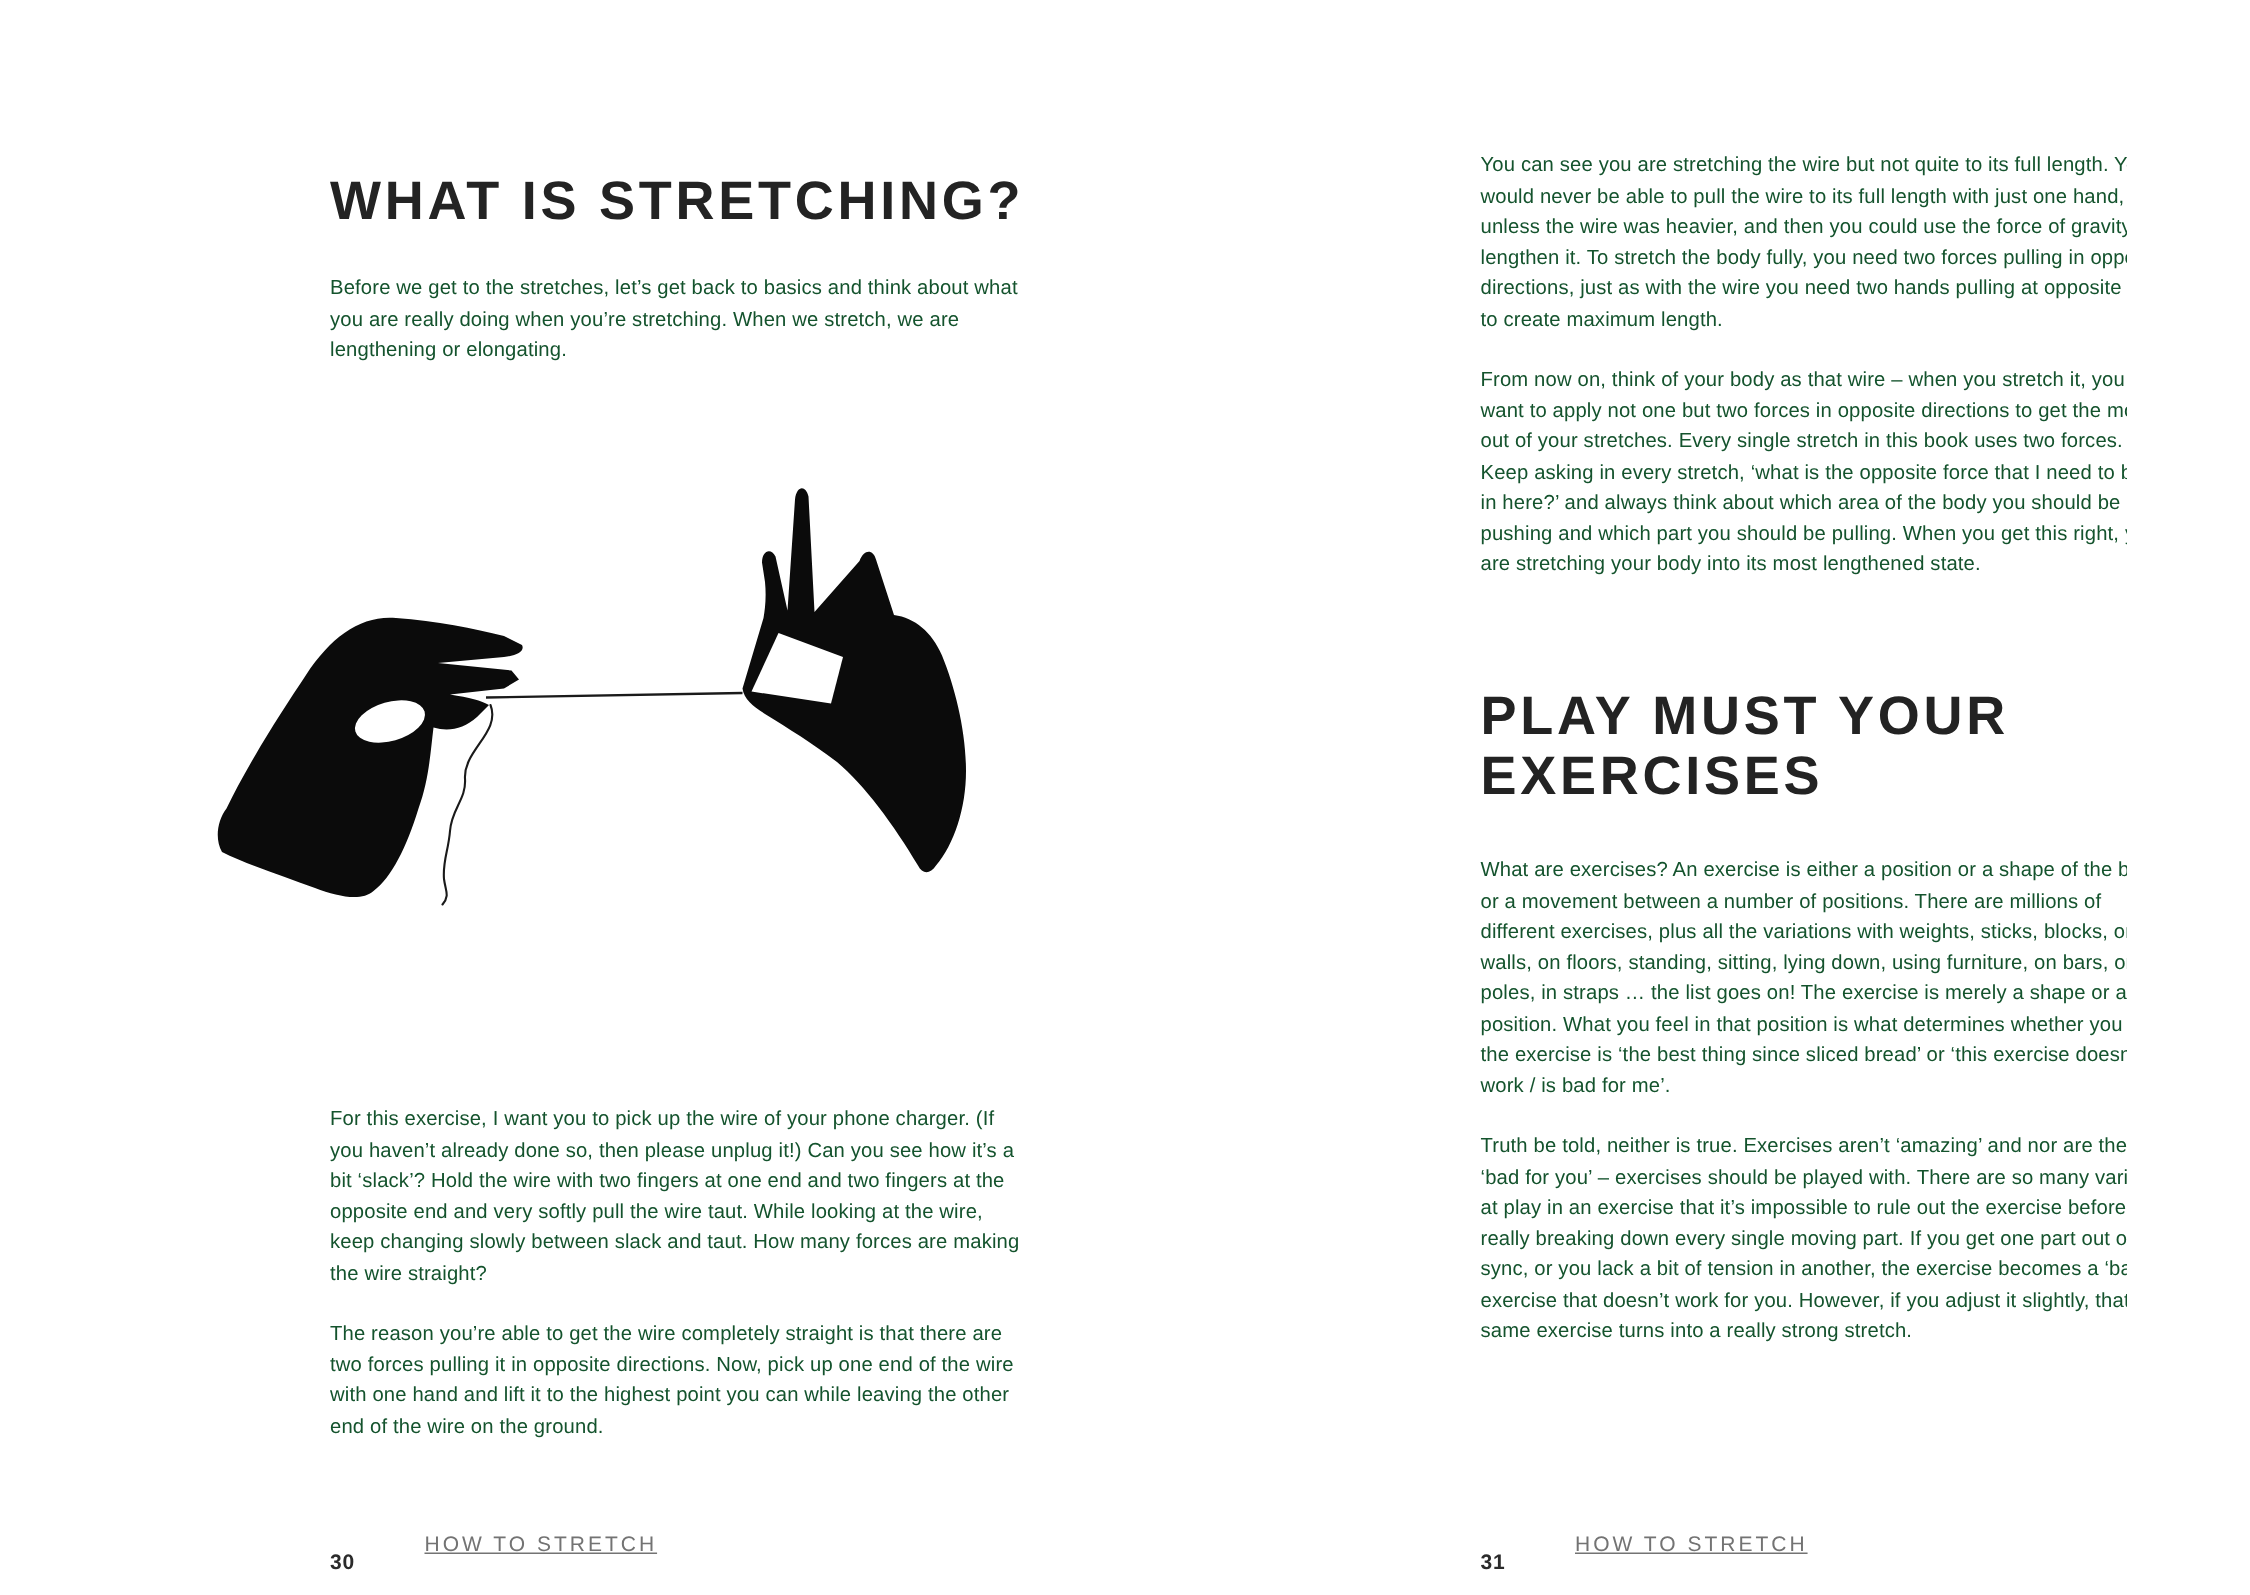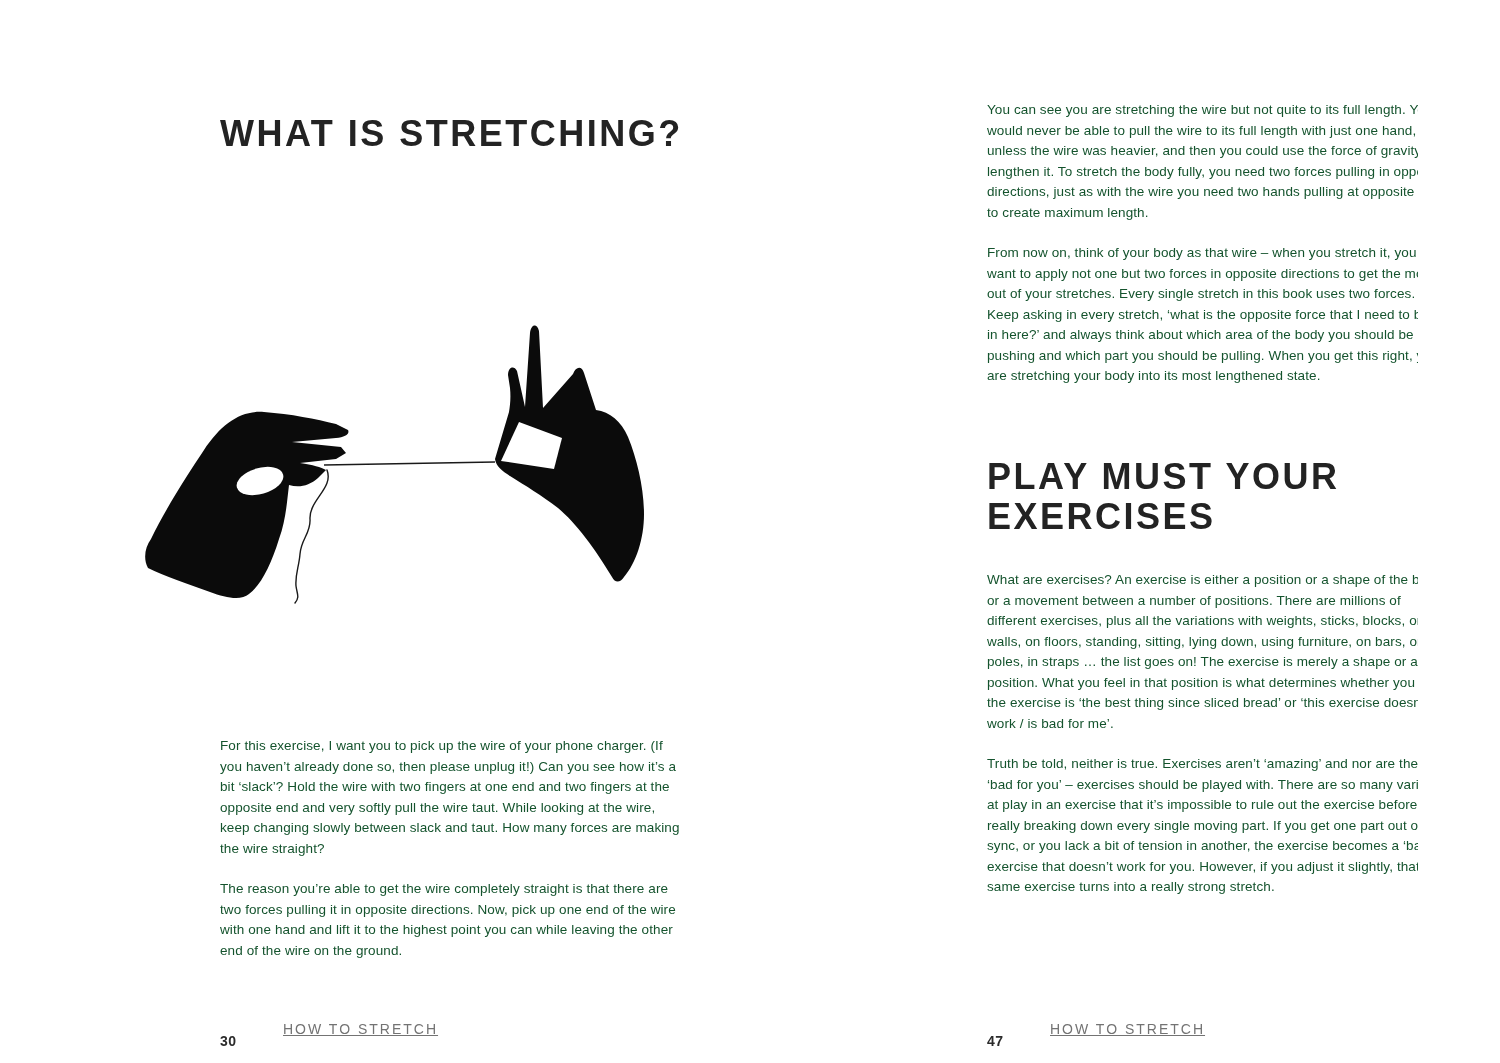--- a/index.html
+++ b/index.html
@@ -75,20 +75,23 @@
   #footer-left  { left: 220px; width: 300px; height: 24px; }
   #footer-right { left: 987px; width: 300px; height: 24px; }
 </style>
 </head>
 <body>
 
 <div class="spread">
 
   <h1 class="page-title" id="left-title">WHAT IS STRETCHING?</h1>
 
+  <div class="body-col" id="left-intro">
+    <p>Before we get to the stretches, let’s get back to basics and think about what you are really doing when you’re stretching. When we stretch, we are lengthening or elongating.</p>
+  </div>
 
   <div class="illustration">
     <svg viewBox="0 0 515 292" width="515" height="292">
 
       <line x1="186" y1="147" x2="357" y2="144" stroke="#1a1a1a" stroke-width="1.6"></line>
 
       <path d="M 189 152 C 196 170 171 182 172 201 C 173 215 163 221 162 236
                C 161 249 157 256 158 268 C 159 276 162 279 157 285" fill="none" stroke="#1a1a1a" stroke-width="1.4" stroke-linecap="round"></path>
 
       <path d="M 10 250
@@ -148,17 +151,17 @@
   </div>
 
   <h1 class="page-title" id="right-heading">PLAY MUST YOUR EXERCISES</h1>
 
   <div class="body-col" id="right-bottom">
     <p>What are exercises? An exercise is either a position or a shape of the body, or a movement between a number of positions. There are millions of different exercises, plus all the variations with weights, sticks, blocks, on walls, on floors, standing, sitting, lying down, using furniture, on bars, on poles, in straps … the list goes on! The exercise is merely a shape or a position. What you feel in that position is what determines whether you feel the exercise is ‘the best thing since sliced bread’ or ‘this exercise doesn’t work / is bad for me’.</p>
     <p>Truth be told, neither is true. Exercises aren’t ‘amazing’ and nor are they ‘bad for you’ – exercises should be played with. There are so many variants at play in an exercise that it’s impossible to rule out the exercise before really breaking down every single moving part. If you get one part out of sync, or you lack a bit of tension in another, the exercise becomes a ‘bad’ exercise that doesn’t work for you. However, if you adjust it slightly, that same exercise turns into a really strong stretch.</p>
   </div>
 
   <div class="footer" id="footer-right">
-    <span class="pagenum">47</span>
+    <span class="pagenum">31</span>
     <span class="running">HOW TO STRETCH</span>
   </div>
 
 </div>
 
 </body></html>

